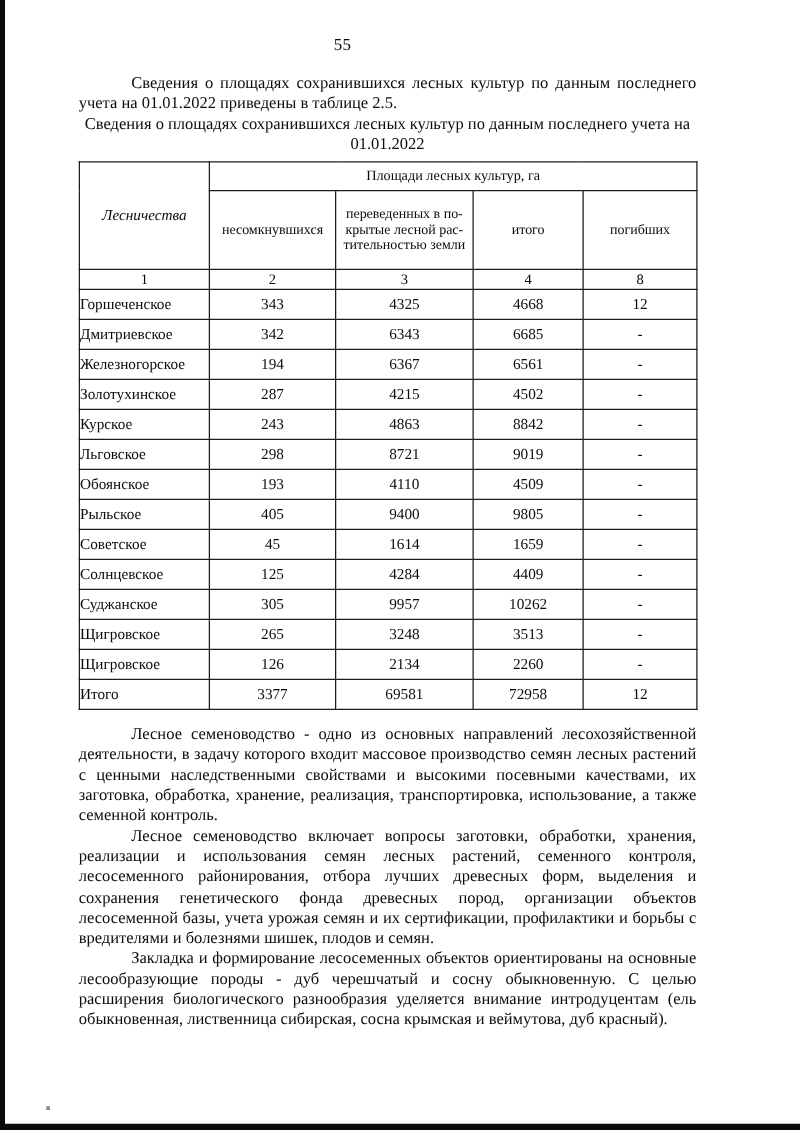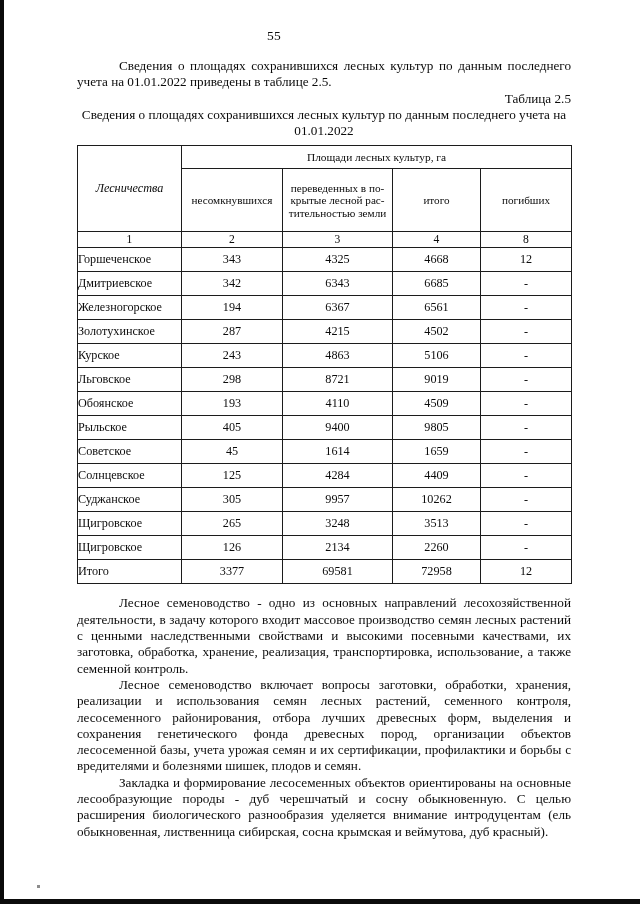--- a/index.html
+++ b/index.html
@@ -47,21 +47,21 @@
     position: absolute;
     left: 0; top: 28px;
     width: 548px;
     text-align: center;
     font-size: 13.5px;
     letter-spacing: 0.3px;
   }
 
   .content {
     position: absolute;
-    left: 77px;
+    left: 63px;
     top: 58px;
     width: 494px;
   }
 
   p.para {
     margin: 0;
     font-size: 13.2px;
     line-height: 16.3px;
     text-align: justify;
     text-indent: 42px;
@@ -150,21 +150,20 @@
 <div class="scan-speck"></div>
 
 <div class="page">
 
   <div class="page-number">55</div>
 
   <div class="content">
 
     <p class="para intro">Сведения о площадях сохранившихся лесных культур по данным последнего учета на 01.01.2022 приведены в таблице 2.5.</p>
 
-    <p class="table-label">Таблица 2.5</p>
 
     <p class="table-caption">Сведения о площадях сохранившихся лесных культур по данным последнего учета на 01.01.2022</p>
 
     <table class="data-table">
       <colgroup>
         <col class="col-stub">
           <col class="col-2">
           <col class="col-3">
           <col class="col-4">
           <col class="col-8">
@@ -214,21 +213,21 @@
             <td class="cell-name">Золотухинское</td>
             <td class="cell-num">287</td>
             <td class="cell-num">4215</td>
             <td class="cell-num">4502</td>
             <td class="cell-num">-</td>
           </tr>
           <tr>
             <td class="cell-name">Курское</td>
             <td class="cell-num">243</td>
             <td class="cell-num">4863</td>
-            <td class="cell-num">5106</td>
+            <td class="cell-num">8842</td>
             <td class="cell-num">-</td>
           </tr>
           <tr>
             <td class="cell-name">Льговское</td>
             <td class="cell-num">298</td>
             <td class="cell-num">8721</td>
             <td class="cell-num">9019</td>
             <td class="cell-num">-</td>
           </tr>
           <tr>

